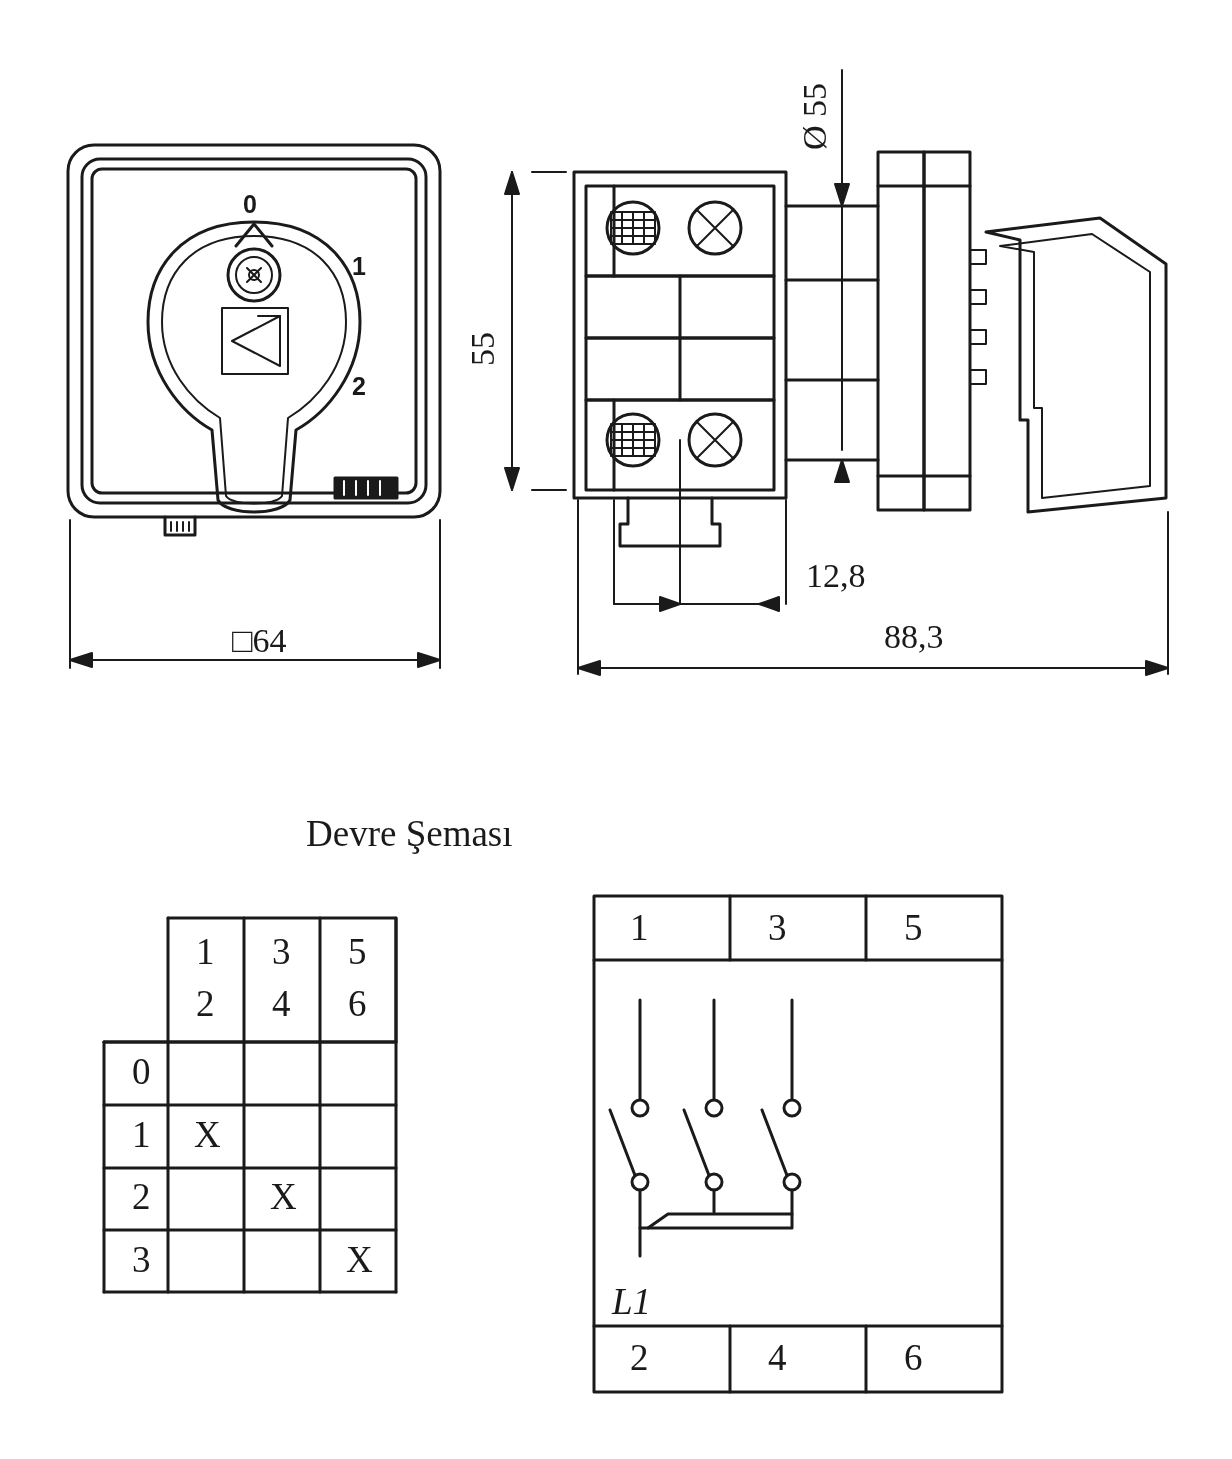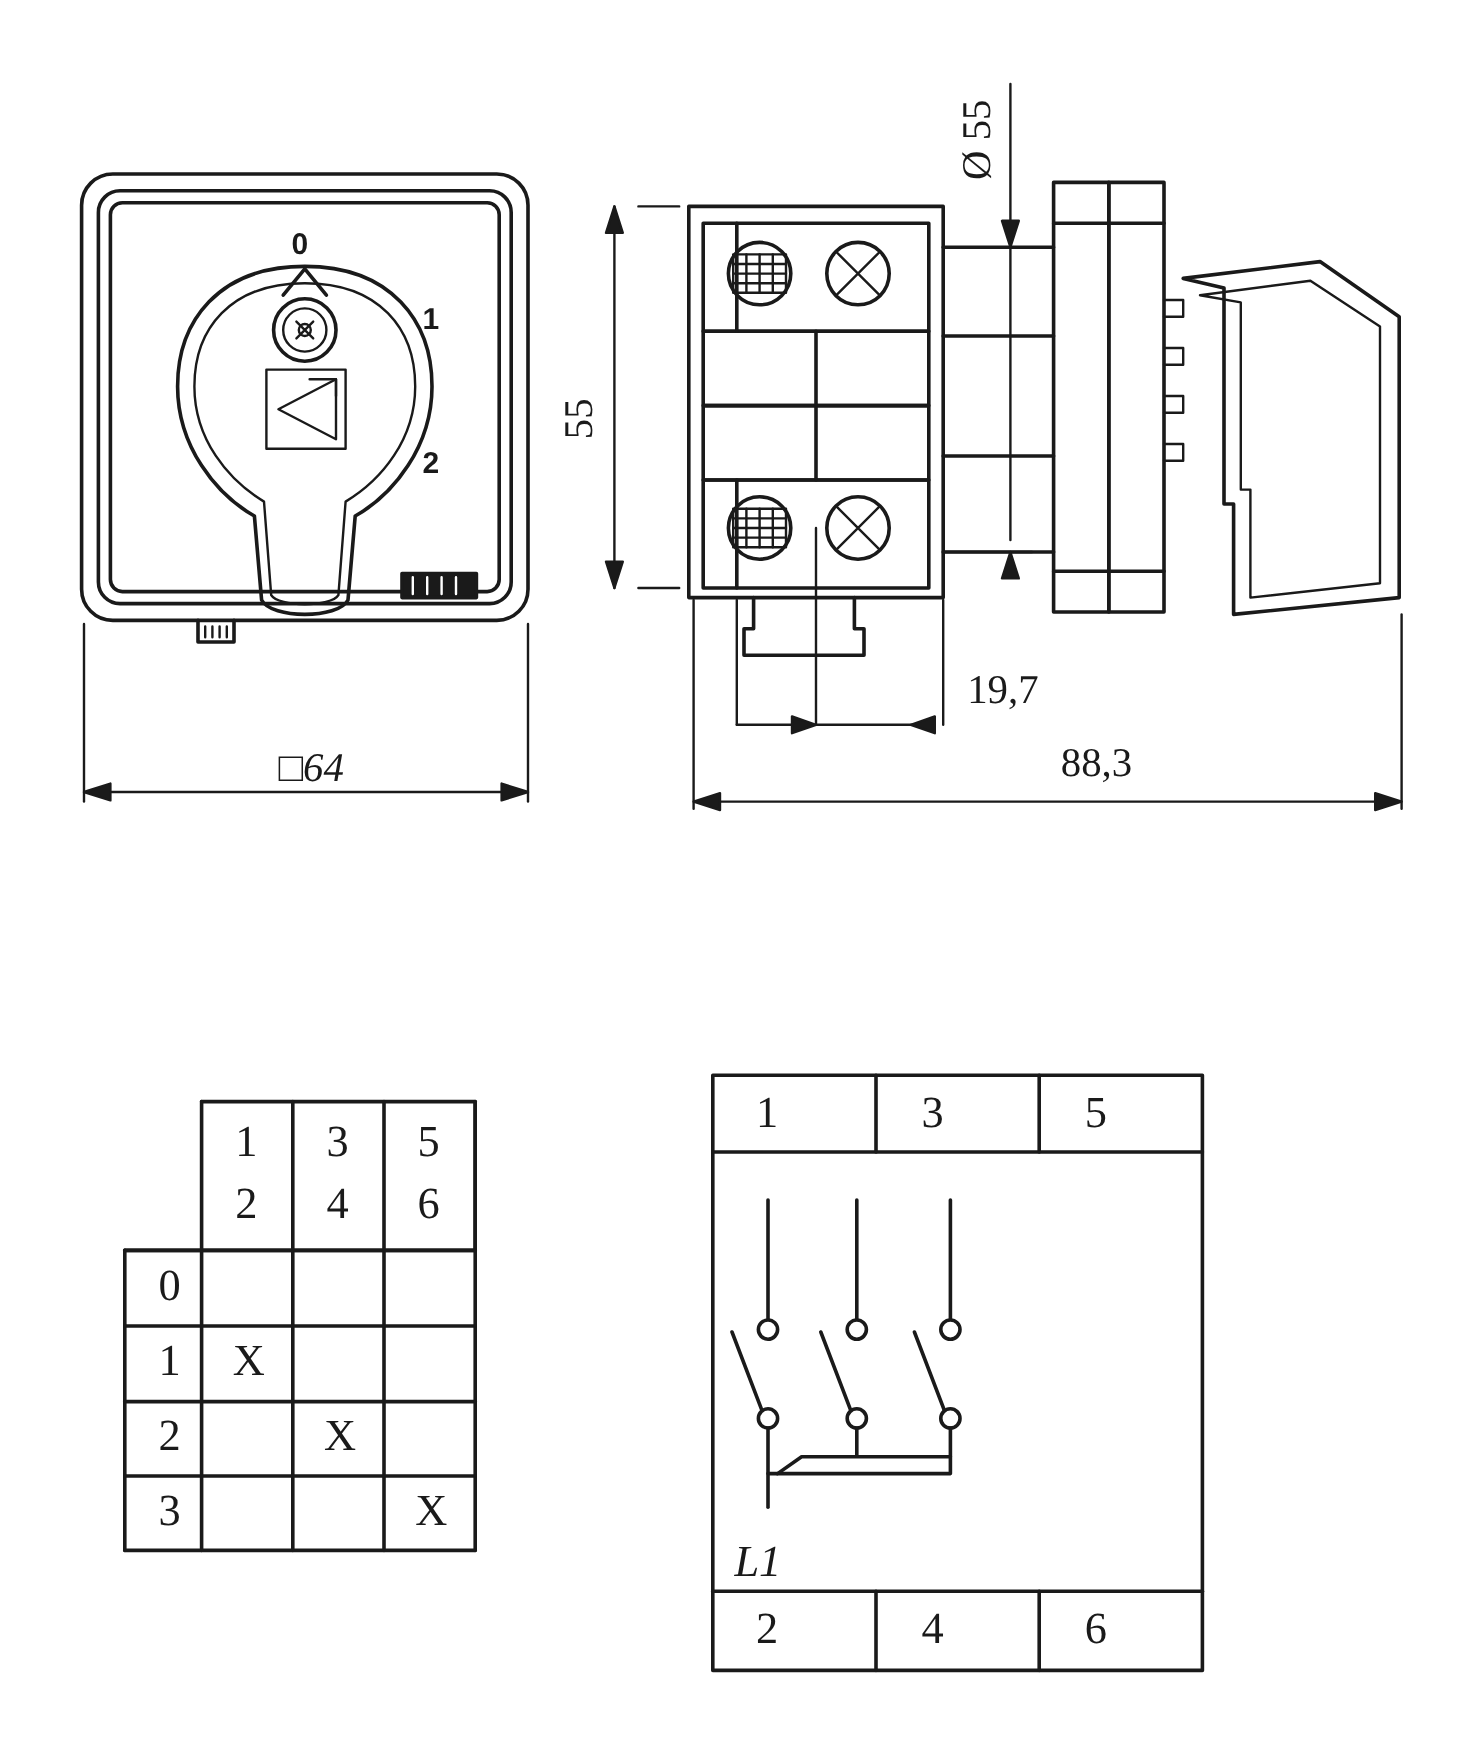--- a/index.html
+++ b/index.html
@@ -242,30 +242,31 @@
         <path d="M714 1190 V1212"></path>
         <path d="M648 1228 L668 1214 H792"></path>
       </g>
     </g>
   </svg>
 
   <div class="lbl bold knob-num" style="left:243px; top:190px;">0</div>
   <div class="lbl bold knob-num" style="left:352px; top:252px;">1</div>
   <div class="lbl bold knob-num" style="left:352px; top:372px;">2</div>
 
-  <div class="lbl dim" style="left:232px; top:622px;font-style:italic;">□64</div>
+  <div class="lbl dim" style="left:232px; top:622px;">□64</div>
 
   <div class="lbl dim rot" style="left:464px; top:366px;">55</div>
 
   <div class="lbl dim rot" style="left:796px; top:150px;">Ø 55</div>
 
-  <div class="lbl dim" style="left:806px; top:557px;">19,7</div>
+  <div class="lbl dim" style="left:806px; top:557px;">12,8</div>
 
   <div class="lbl dim" style="left:884px; top:618px;">88,3</div>
 
+  <div class="lbl title-text" style="left:306px; top:812px;">Devre Şeması</div>
 
   <div class="lbl tbl-num" style="left:196px; top:930px;">1</div>
   <div class="lbl tbl-num" style="left:196px; top:982px;">2</div>
   <div class="lbl tbl-num" style="left:272px; top:930px;">3</div>
   <div class="lbl tbl-num" style="left:272px; top:982px;">4</div>
   <div class="lbl tbl-num" style="left:348px; top:930px;">5</div>
   <div class="lbl tbl-num" style="left:348px; top:982px;">6</div>
 
   <div class="lbl tbl-num" style="left:132px; top:1050px;">0</div>
   <div class="lbl tbl-num" style="left:196px; top:1050px;"></div>

